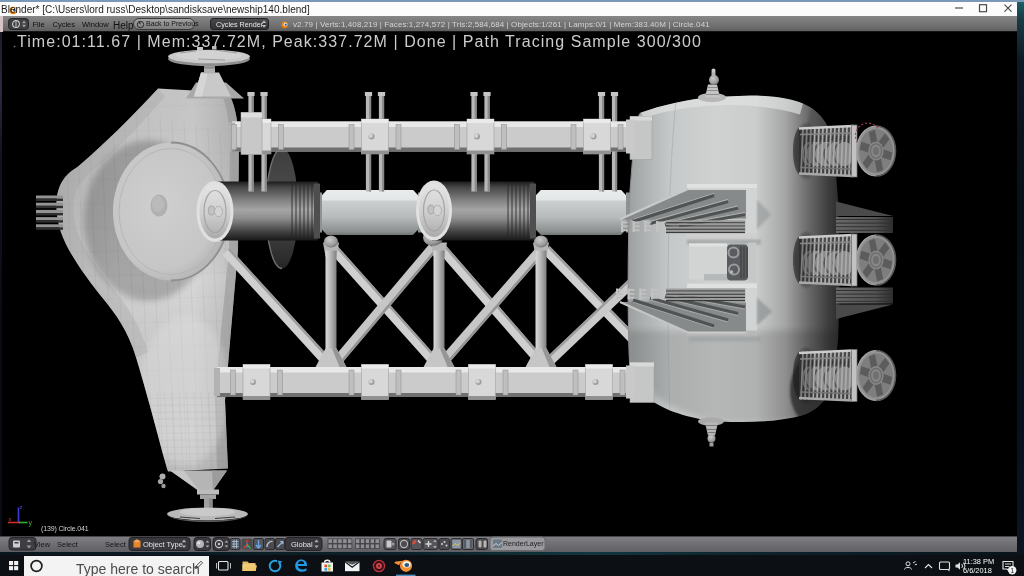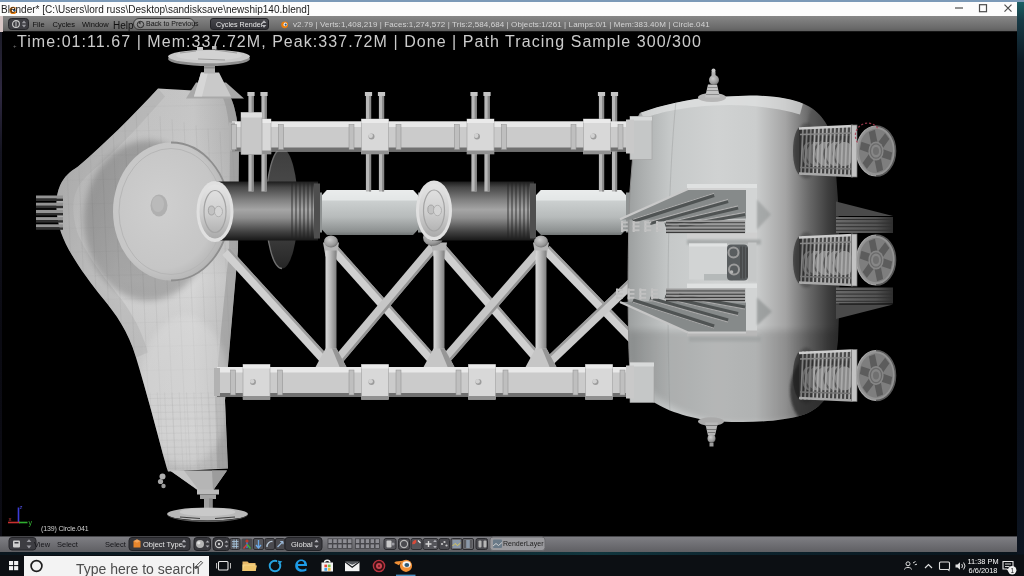--- a/index.html
+++ b/index.html
@@ -11,21 +11,21 @@
 #titletext { left:1px; top:3.8px; font-size:10px; letter-spacing:0.02px; color:#1c1c1c; }
 #menubar { left:0; top:15.5px; width:1017px; height:16px; background:linear-gradient(#878787,#6a6a6a 80%,#5e5e5e); border-bottom:1.5px solid #161616; }
 #statustext { left:17px; top:33px; font-size:16px; letter-spacing:1.05px; color:#cccccc; }
 #viewport { left:0; top:31.5px; width:1017px; height:504px; background:#000; }
 #toolbar { left:0; top:535.5px; width:1017px; height:16.5px; background:linear-gradient(#7e7e83,#5f5f63); border-top:1px solid #46464a; }
 #wallstrip { left:0; top:552px; width:1024px; height:3px; background:linear-gradient(90deg,#0a161e,#0c2129 40%,#11363e 58%,#0d242e 72%,#08121a); }
 #taskbar { left:0; top:554.5px; width:1024px; height:21.5px; background:#0c0f13; }
 #rightsliver { left:1017px; top:2px; width:7px; height:552px; background:linear-gradient(#1b5f63,#173a46 18px,#0c1822 60px,#090f18 200px,#0a101b 420px,#0c1420); }
 #searchbox { left:24px; top:555.5px; width:185px; height:20.5px; background:#f3f3f3; }
 #searchtext { left:40px; top:560.5px; font-size:14px; color:#4c4c4c;margin-left:36px; }
-#traytime { left:963px; top:556.5px; width:40px; text-align:center; font-size:7.4px; color:#fafafa; line-height:1.25; }
+#traytime { left:963px; top:556.5px; width:40px; text-align:left; font-size:7.4px; color:#fafafa; line-height:1.25; }
 svg { display:block; }
 </style>
 </head>
 <body>
 <div class="abs" id="topline"></div>
 <div class="abs" id="titlebar"></div>
 <svg class="abs" style="left:8px;top:5px" width="10" height="10" viewBox="0 0 10 10">
  <circle cx="5.2" cy="5.4" r="3.6" fill="#e87d0d"></circle>
  <circle cx="5.9" cy="4.9" r="2.1" fill="#fff"></circle>
  <circle cx="6.3" cy="5.2" r="1.2" fill="#265787"></circle>

